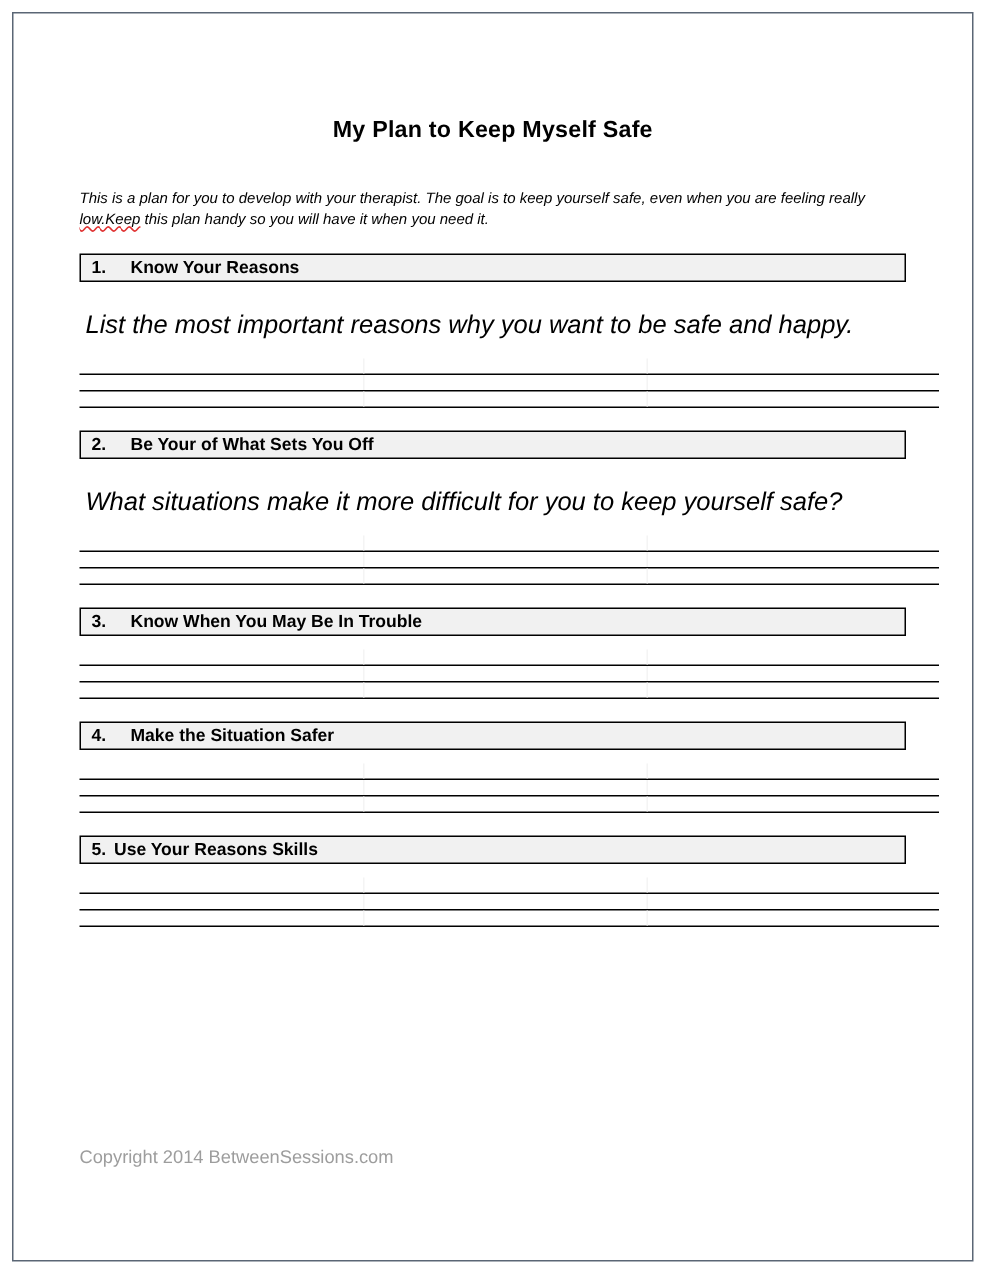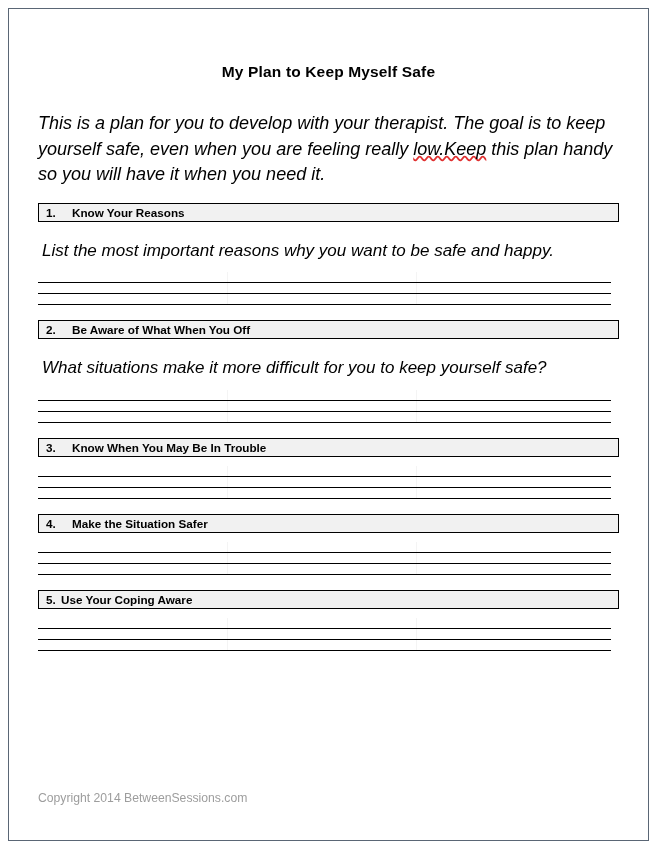--- a/index.html
+++ b/index.html
@@ -18,21 +18,21 @@
 
   
   .page {
     position: absolute;
     left: 8px;
     top: 8px;
     width: 641px;
     height: 833px;
     background: #ffffff;
     border: 1px solid #5a6675;
-    padding: 1px;
+    padding: 16px;
   }
 
   .page-inner {
     position: relative;
     width: 100%;
     height: 100%;
     padding: 0 28px;
   }
 
   
@@ -43,21 +43,21 @@
     font-size: 15.5px;
     font-weight: bold;
     color: #000000;
     letter-spacing: 0.15px;
   }
 
   
   .intro {
     margin: 0;
     padding-top: 30px;
-    font-size: 18px;
+    font-size: 10px;
     font-style: italic;
     line-height: 1.42;
     color: #000000;
     text-align: left;
   }
   .misspell {
     text-decoration: underline wavy #e03030;
     text-decoration-skip-ink: none;
     text-underline-offset: 1px;
   }
@@ -120,21 +120,21 @@
   }
   .lines .line-row::before { left: 33%; }
   .lines .line-row::after  { left: 66%; }
 
   .lines.thin .line-row { border-bottom-width: 1.1px; }
 
   
   .footer {
     position: absolute;
     left: 28px;
-    bottom: 34px;
+    bottom: 46px;
     font-size: 12.2px;
     color: #9d9d9d;
     font-family: "Liberation Sans", sans-serif;
   }
 </style>
 </head>
 <body>
 
 <div class="page">
   <div class="page-inner">
@@ -152,21 +152,21 @@
           <p class="prompt">List the most important reasons why you want to be safe and happy.</p>
           <div class="lines">
             <div class="line-row"></div>
             <div class="line-row"></div>
             <div class="line-row"></div>
           </div>
         </div>
         <div class="section">
           <div class="section-head sec-gap-wide">
             <span class="section-num">2.</span>
-            <span class="section-title">Be Aware of What When You Off</span>
+            <span class="section-title">Be Your of What Sets You Off</span>
           </div>
           <p class="prompt">What situations make it more difficult for you to keep yourself safe?</p>
           <div class="lines thin">
             <div class="line-row"></div>
             <div class="line-row"></div>
             <div class="line-row"></div>
           </div>
         </div>
         <div class="section">
           <div class="section-head sec-gap-wide">
@@ -186,21 +186,21 @@
           </div>
           <div class="lines">
             <div class="line-row"></div>
             <div class="line-row"></div>
             <div class="line-row"></div>
           </div>
         </div>
         <div class="section">
           <div class="section-head sec-gap-narrow">
             <span class="section-num">5.</span>
-            <span class="section-title">Use Your Coping Aware</span>
+            <span class="section-title">Use Your Reasons Skills</span>
           </div>
           <div class="lines">
             <div class="line-row"></div>
             <div class="line-row"></div>
             <div class="line-row"></div>
           </div>
         </div>
       </div>
 
     <div class="footer">Copyright 2014 BetweenSessions.com</div>

